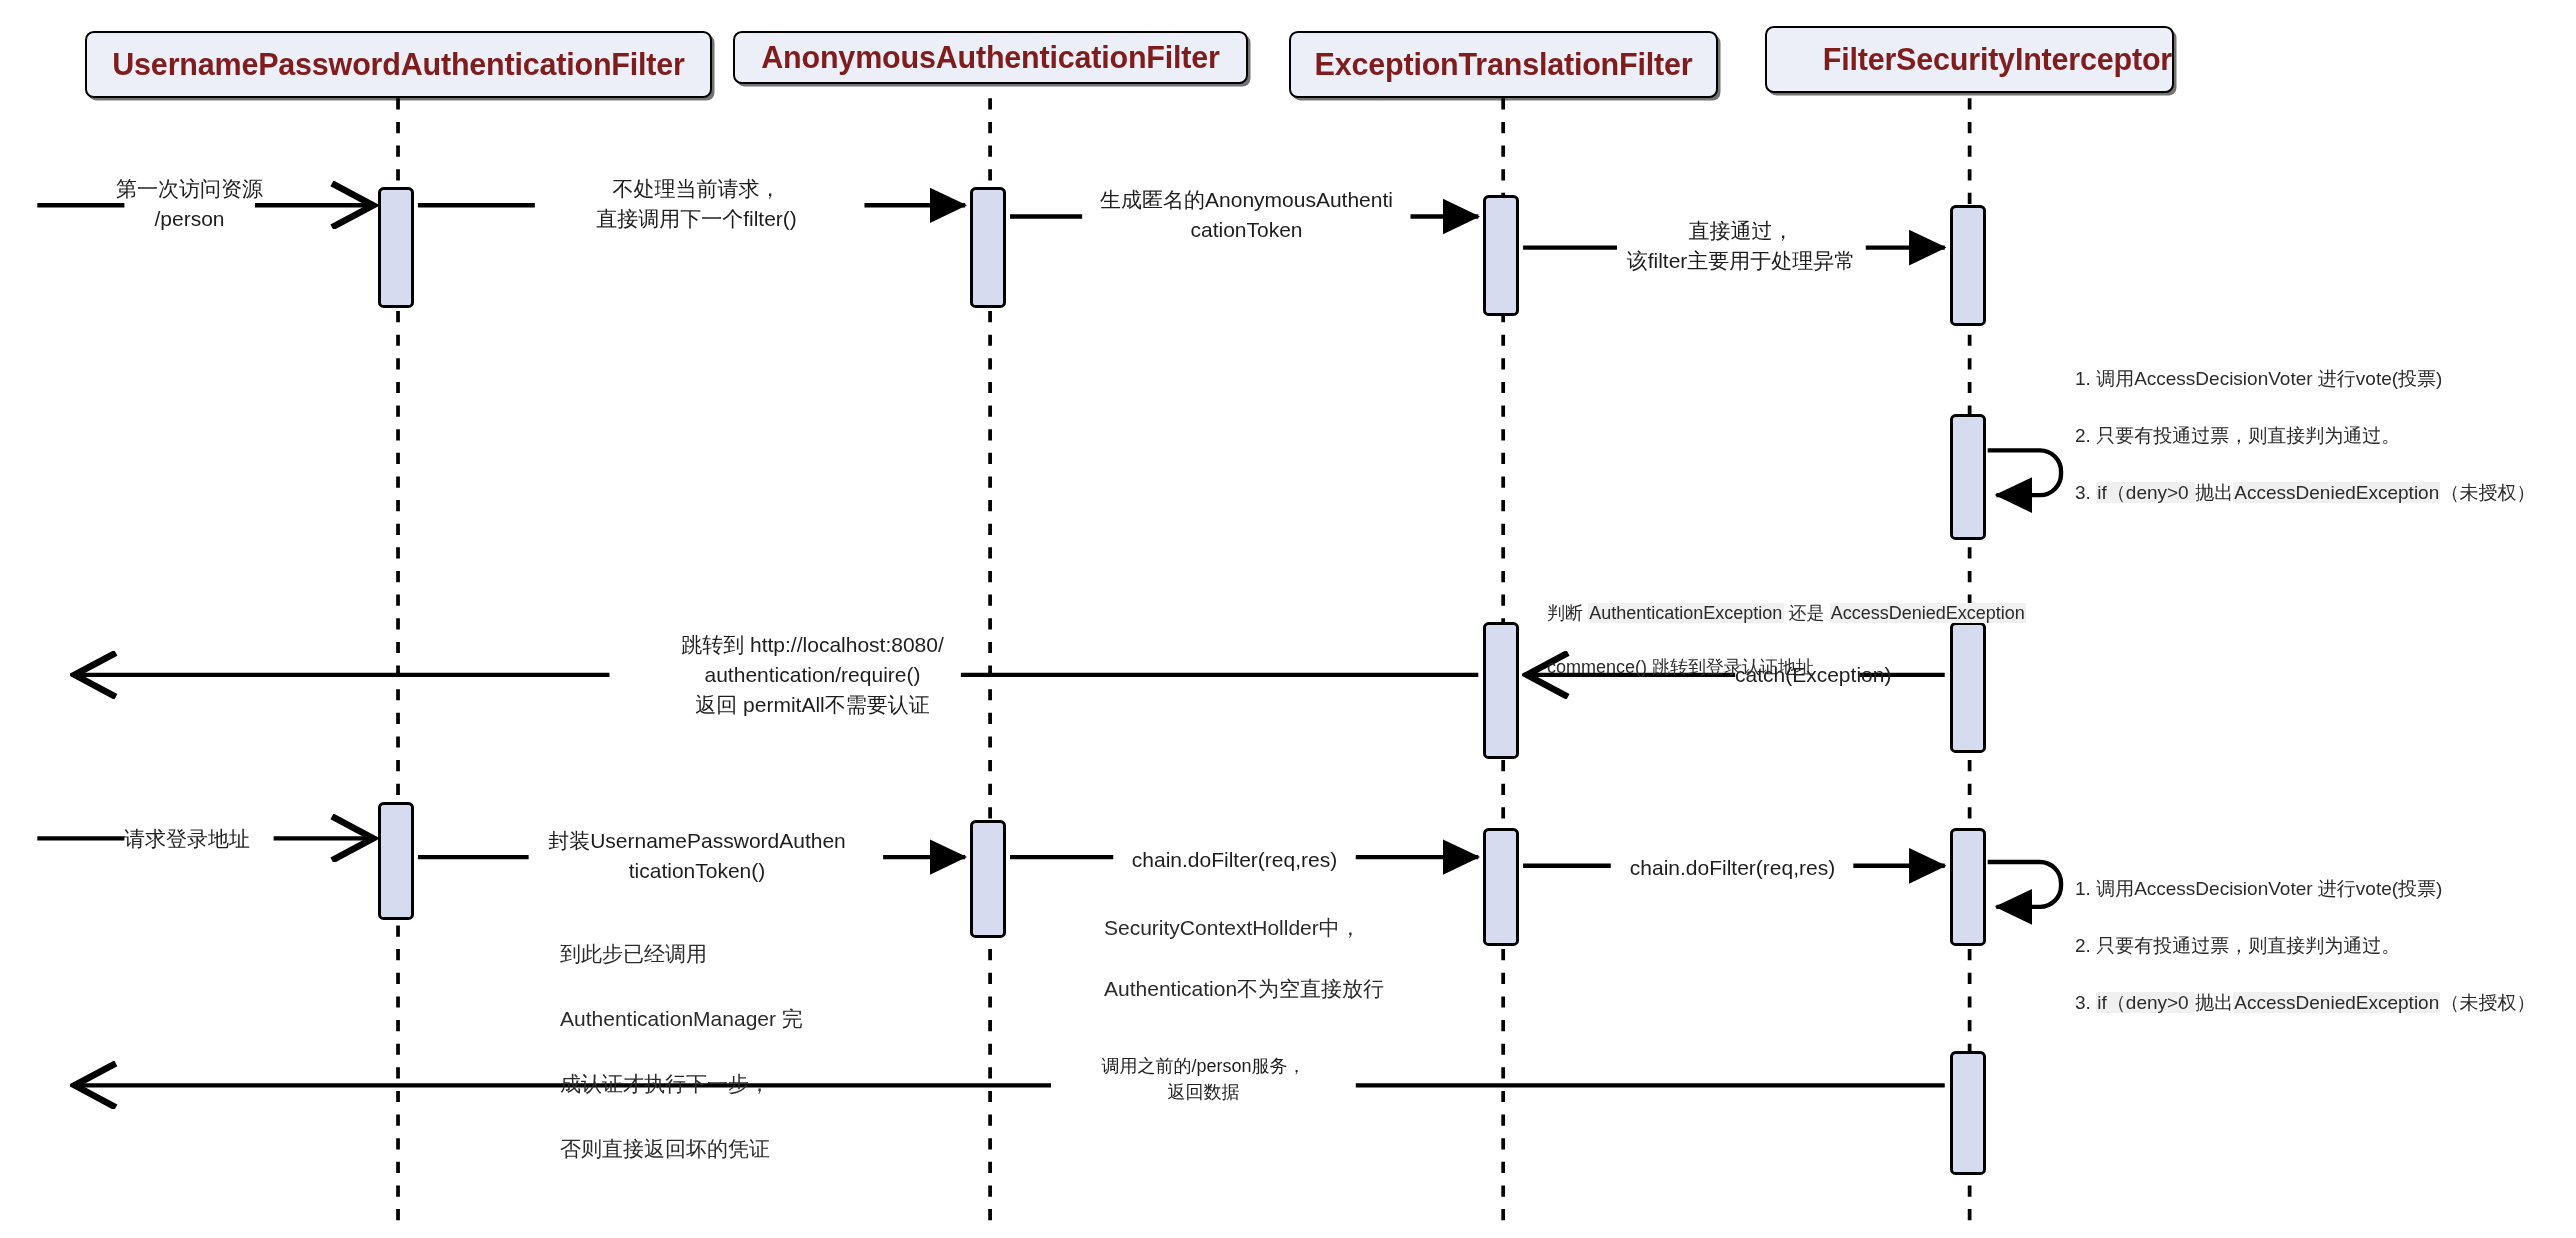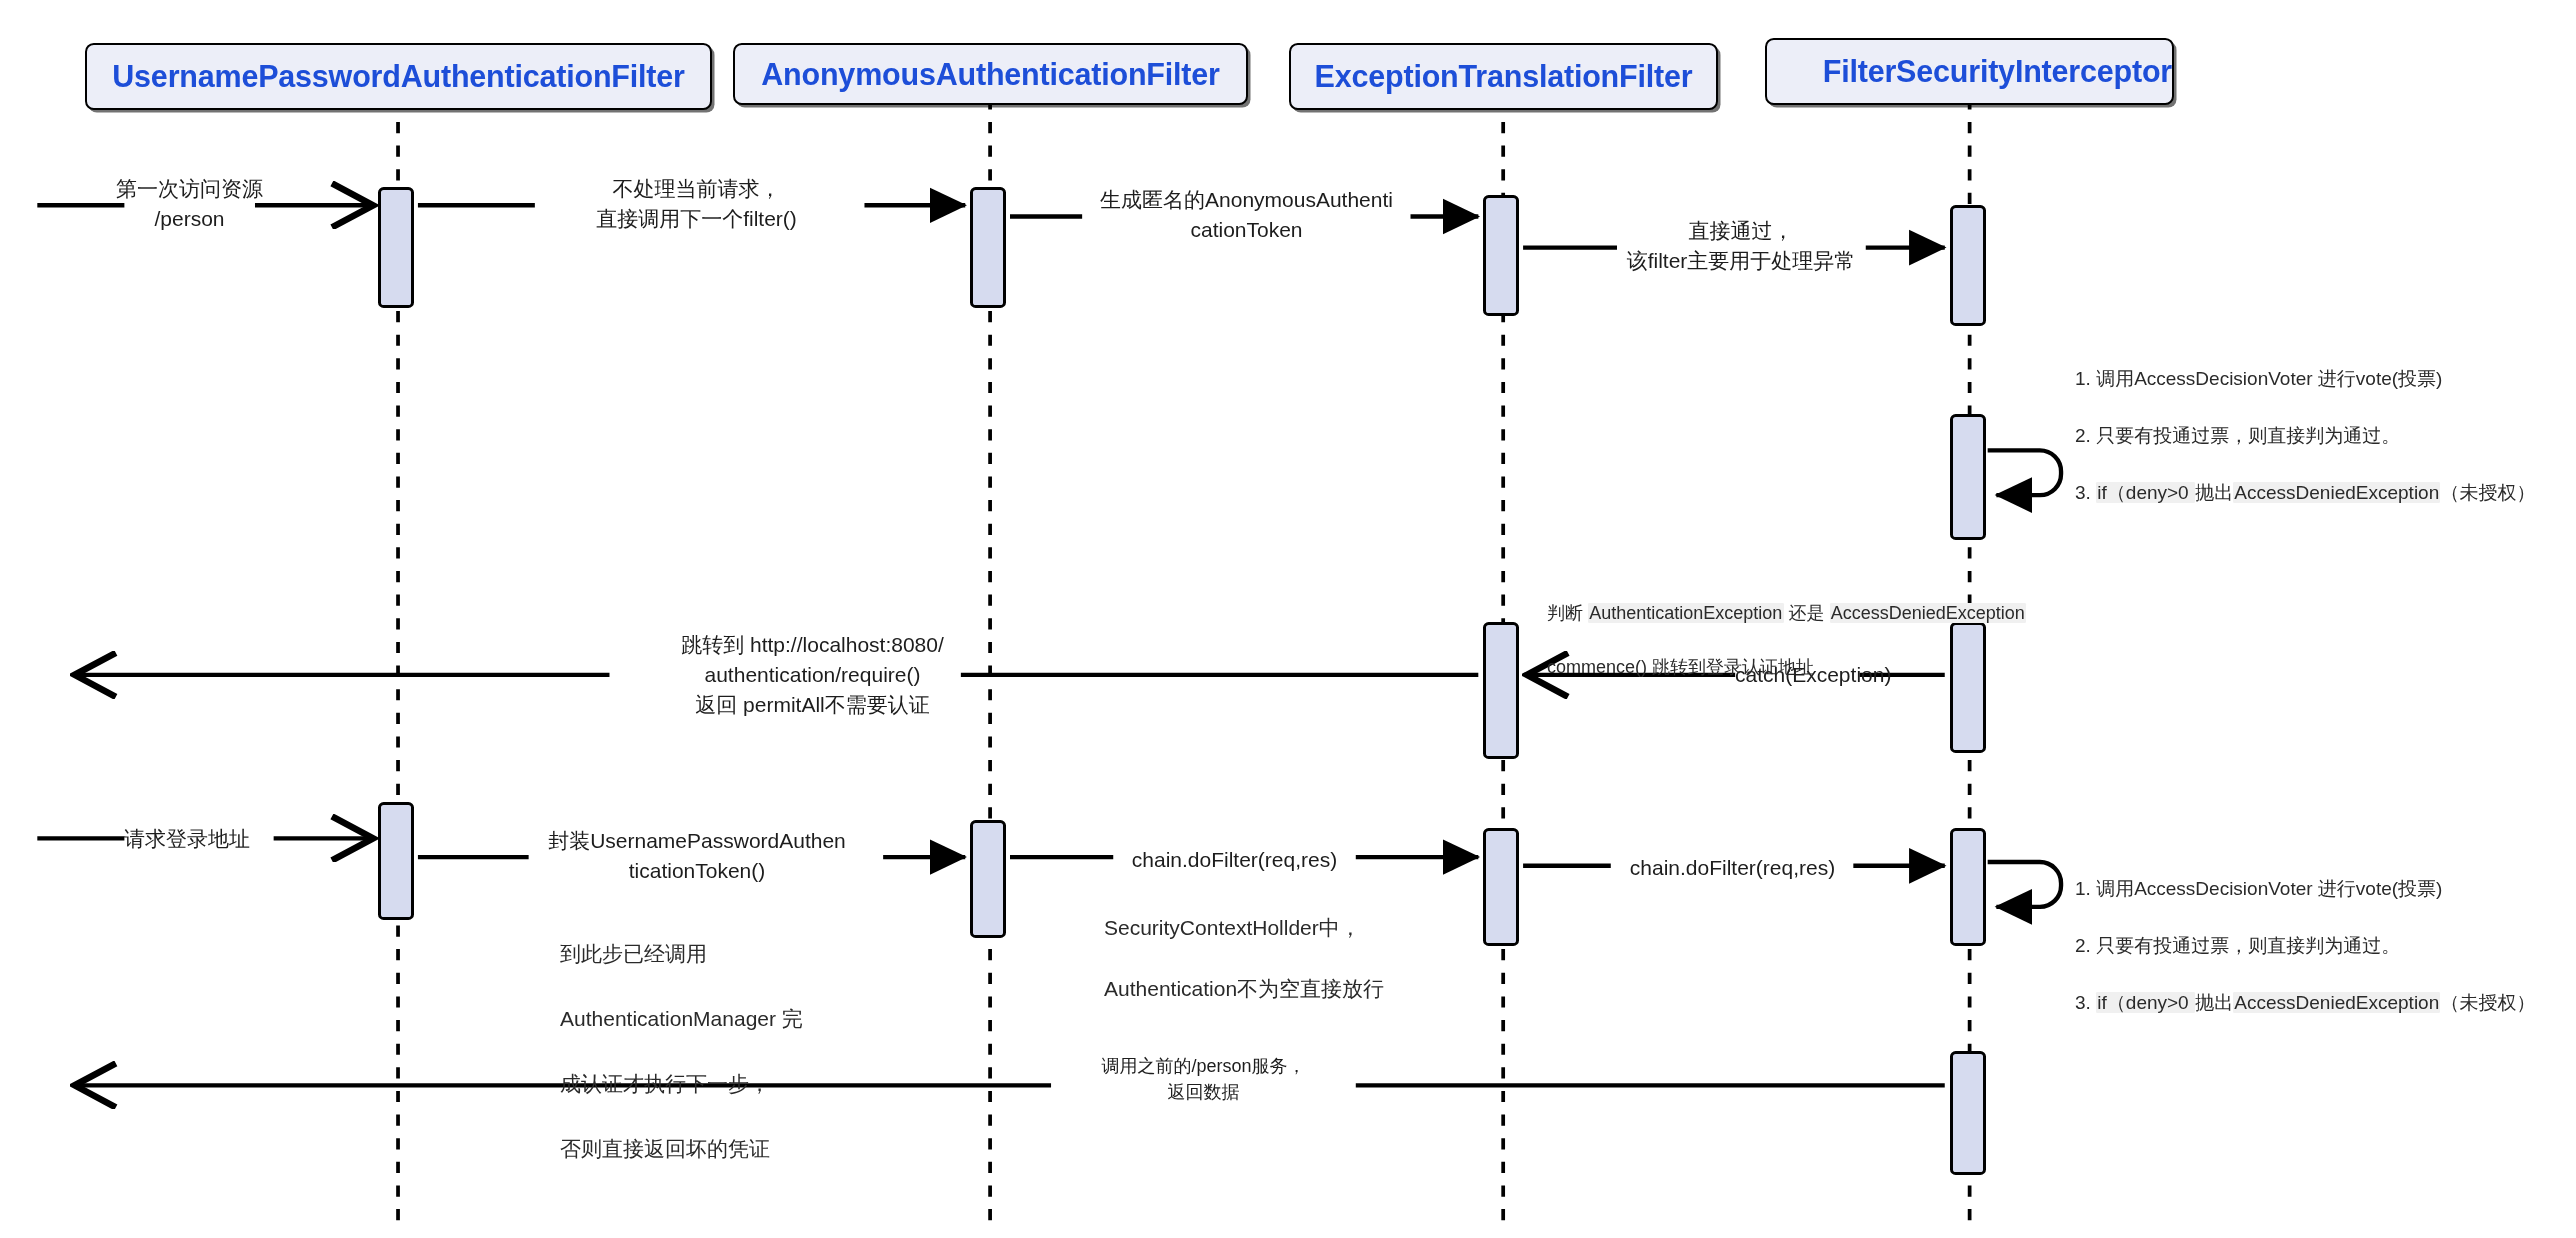--- a/index.html
+++ b/index.html
@@ -32,23 +32,22 @@
     box-sizing: border-box;
     background: #eceef8;
     border: 2.5px solid #000000;
     border-radius: 8.7px;
     box-shadow: 3.1px 3.1px 0 -0.6px rgba(0,0,0,0.55);
     display: flex;
     align-items: center;
     justify-content: center;
     font-weight: bold;
     letter-spacing: -0.2px;
-    color: #1d4ed8;
+    color: #7f1d1d;
     white-space: nowrap;
-    margin-top: 12px;
   }
 
   
   .activation {
     position: absolute;
     box-sizing: border-box;
     background: #d6dbef;
     border: 3.1px solid #000000;
     border-radius: 5.6px;
   }
@@ -144,21 +143,21 @@
     <g stroke="#000000" stroke-width="7" fill="none">
       <line x1="3127" y1="1745" x2="2180" y2="1745"></line>
       <line x1="1690" y1="1745" x2="120" y2="1745" marker-end="url(#arrowOpen)"></line>
     </g>
   </svg>
 
   <div class="participant-box" style="left:85px; top:31px; width:627px; height:67px; font-size:30.5px;">
     <span>UsernamePasswordAuthenticationFilter</span>
   </div>
 
-  <div class="participant-box" style="left:733px; top:31px; width:515px; height:62px; font-size:30.5px;">
+  <div class="participant-box" style="left:733px; top:31px; width:515px; height:53px; font-size:30.5px;">
     <span>AnonymousAuthenticationFilter</span>
   </div>
 
   <div class="participant-box" style="left:1289px; top:31px; width:429px; height:67px; font-size:30.5px;">
     <span>ExceptionTranslationFilter</span>
   </div>
 
   <div class="participant-box" style="left:1765px; top:26px; width:409px; height:67px; font-size:30.5px;justify-content:flex-end;">
     <span>FilterSecurityInterceptor</span>
   </div>

